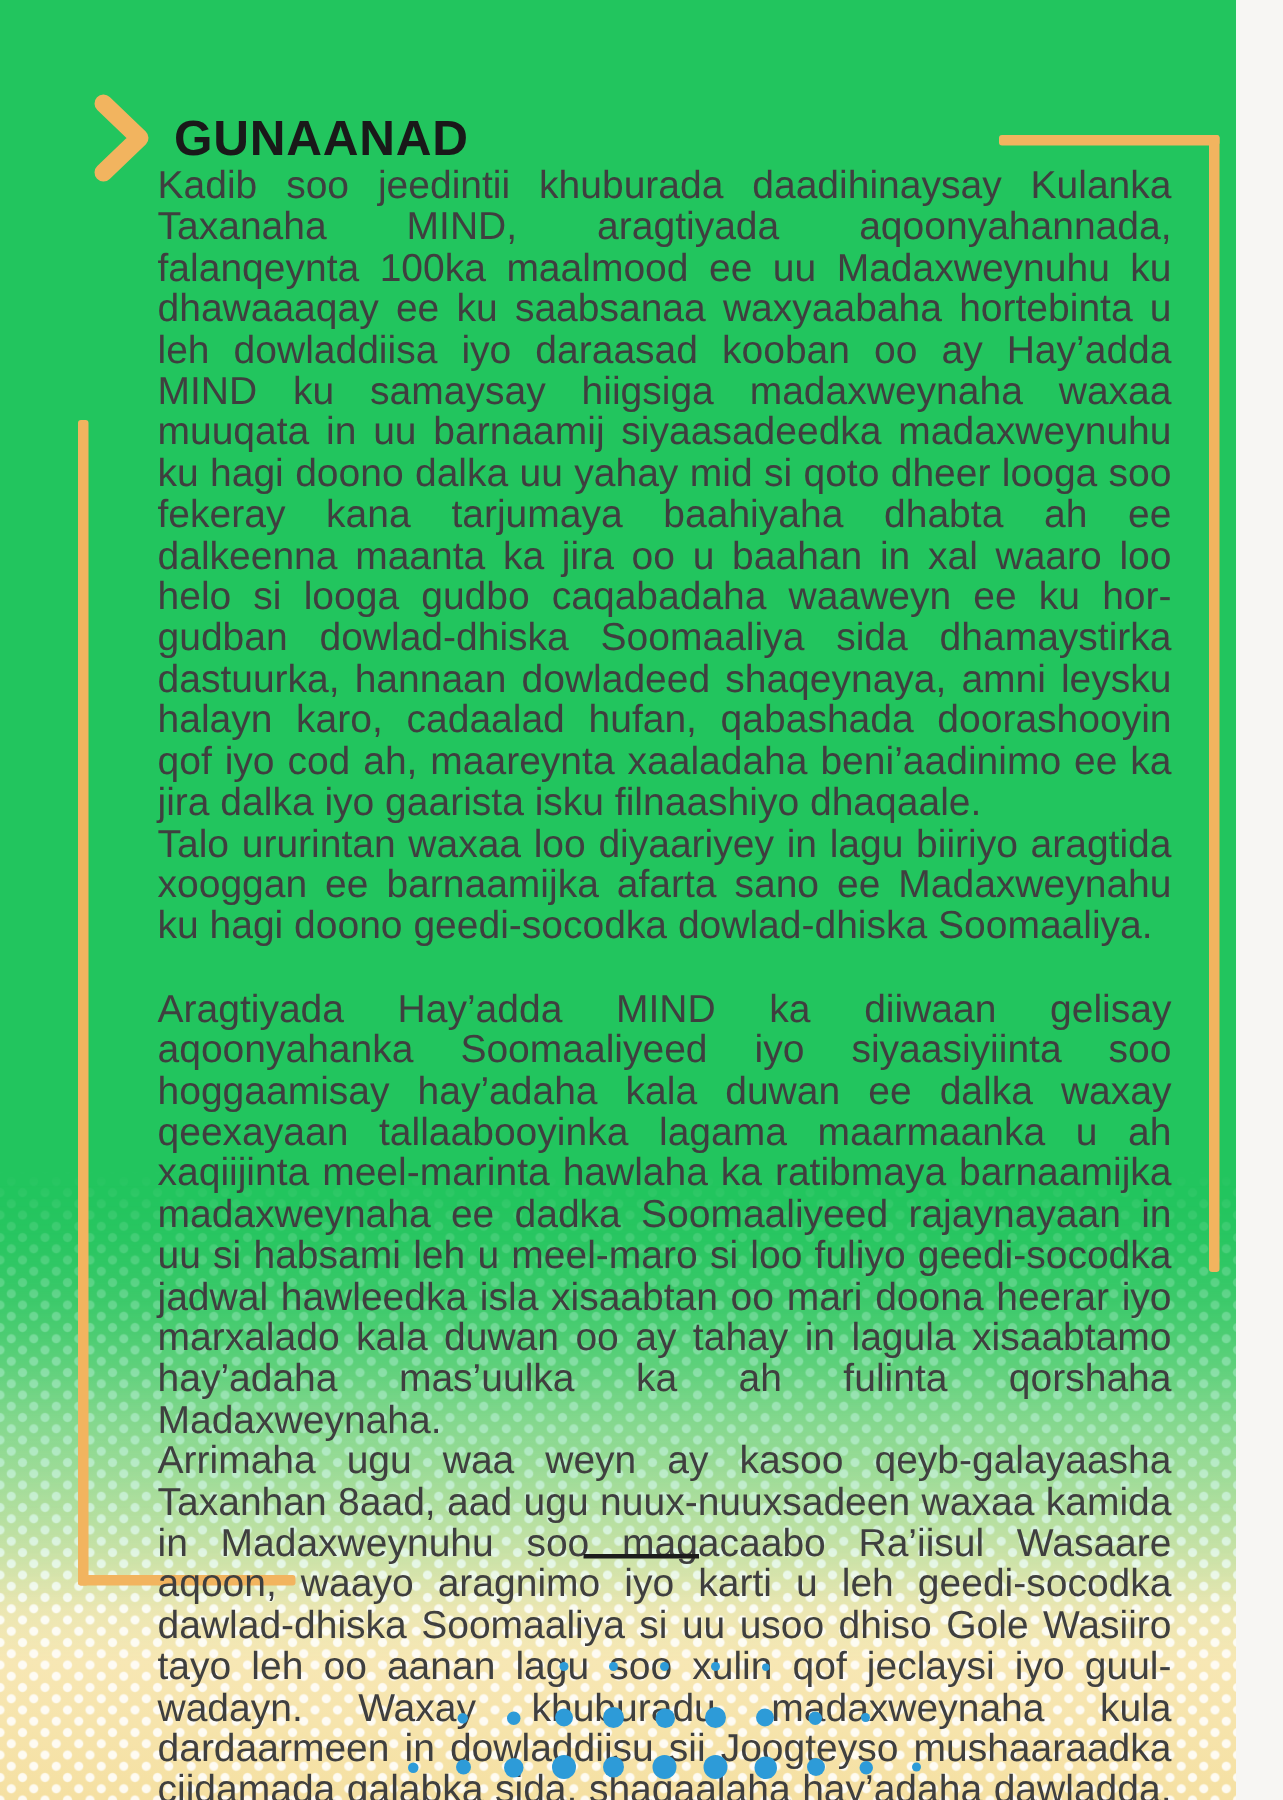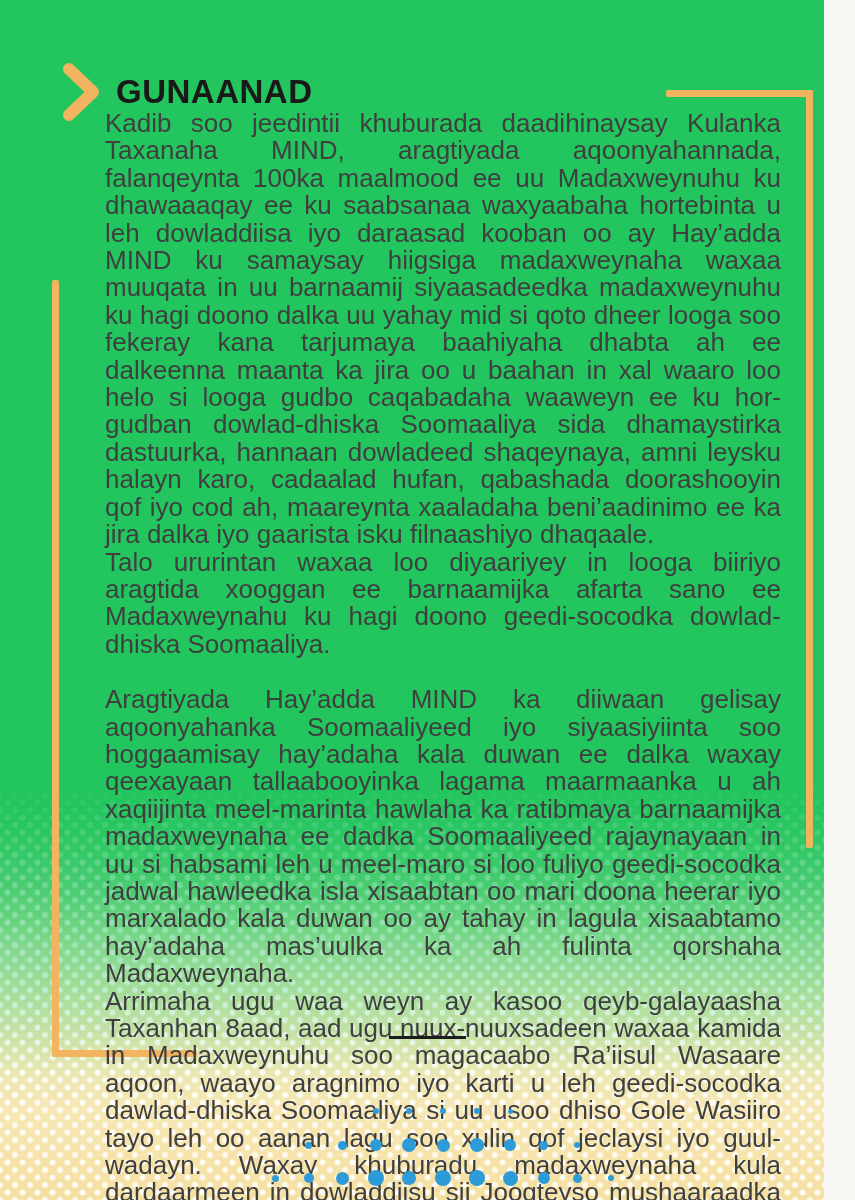--- a/index.html
+++ b/index.html
@@ -54,21 +54,21 @@
 
   <div class="header">
     <svg class="chevron" viewBox="0 0 46 64">
       <polyline points="9,9 33,32 9,55" fill="none" stroke="#f2b45f" stroke-width="12" stroke-linecap="round" stroke-linejoin="round"></polyline>
     </svg>
     <h1 class="title">GUNAANAD</h1>
   </div>
 
   <div class="content">
     <p>Kadib soo jeedintii khuburada daadihinaysay Kulanka Taxanaha MIND, aragtiyada aqoonyahannada, falanqeynta 100ka maalmood ee uu Madaxweynuhu ku dhawaaaqay ee ku saabsanaa waxyaabaha hortebinta u leh dowladdiisa iyo daraasad kooban oo ay Hay’adda MIND ku samaysay hiigsiga madaxweynaha waxaa muuqata in uu barnaamij siyaasadeedka madaxweynuhu ku hagi doono dalka uu yahay mid si qoto dheer looga soo fekeray kana tarjumaya baahiyaha dhabta ah ee dalkeenna maanta ka jira oo u baahan in xal waaro loo helo si looga gudbo caqabadaha waaweyn ee ku hor-gudban dowlad-dhiska Soomaaliya sida dhamaystirka dastuurka, hannaan dowladeed shaqeynaya, amni leysku halayn karo, cadaalad hufan, qabashada doorashooyin qof iyo cod ah, maareynta xaaladaha beni’aadinimo ee ka jira dalka iyo gaarista isku filnaashiyo dhaqaale.</p>
-    <p>Talo ururintan waxaa loo diyaariyey in looga biiriyo aragtida xooggan ee barnaamijka afarta sano ee Madaxweynahu ku hagi doono geedi-socodka dowlad-dhiska Soomaaliya.</p>
+    <p>Talo ururintan waxaa loo diyaariyey in lagu biiriyo aragtida xooggan ee barnaamijka afarta sano ee Madaxweynahu ku hagi doono geedi-socodka dowlad-dhiska Soomaaliya.</p>
     <div class="block-gap"></div>
     <p>Aragtiyada Hay’adda MIND ka diiwaan gelisay aqoonyahanka Soomaaliyeed iyo siyaasiyiinta soo hoggaamisay hay’adaha kala duwan ee dalka waxay qeexayaan tallaabooyinka lagama maarmaanka u ah xaqiijinta meel-marinta hawlaha ka ratibmaya barnaamijka madaxweynaha ee dadka Soomaaliyeed rajaynayaan in uu si habsami leh u meel-maro si loo fuliyo geedi-socodka jadwal hawleedka isla xisaabtan oo mari doona heerar iyo marxalado kala duwan oo ay tahay in lagula xisaabtamo hay’adaha mas’uulka ka ah fulinta qorshaha Madaxweynaha.</p>
     <p>Arrimaha ugu waa weyn ay kasoo qeyb-galayaasha Taxanhan 8aad, aad ugu nuux-nuuxsadeen waxaa kamida in Madaxweynuhu soo magacaabo Ra’iisul Wasaare aqoon, waayo aragnimo iyo karti u leh geedi-socodka dawlad-dhiska Soomaaliya si uu usoo dhiso Gole Wasiiro tayo leh oo aanan lagu soo xulin qof jeclaysi iyo guul-wadayn. Waxay khuburadu madaxweynaha kula dardaarmeen in dowladdiisu sii Joogteyso mushaaraadka ciidamada qalabka sida, shaqaalaha hay’adaha dawladda, golaha wasiirrada, xildhibaanada iyo isku heynta hay’adaha dowladda heerarkooda kala duwan.</p>
   </div>
 
   <div class="divider"></div>
 
   <div class="dots-layer" id="dots-layer">
       <span class="blue-dot" style="width: 6px; height: 6px; left: 372.8px; top: 1108px;"></span>
       <span class="blue-dot" style="width: 6px; height: 6px; left: 406.4px; top: 1108px;"></span>

